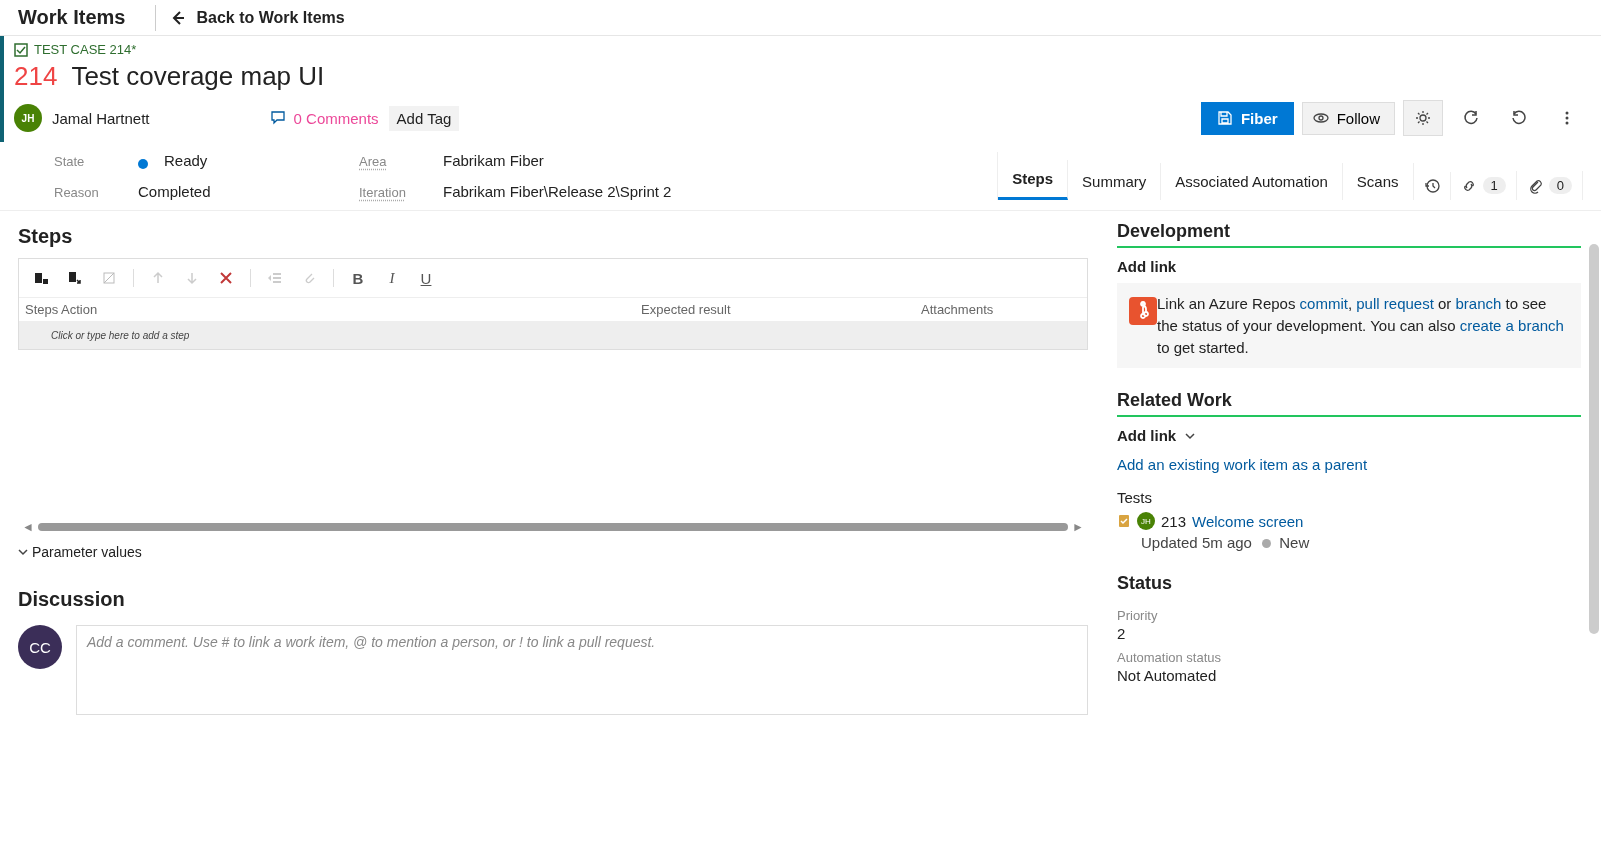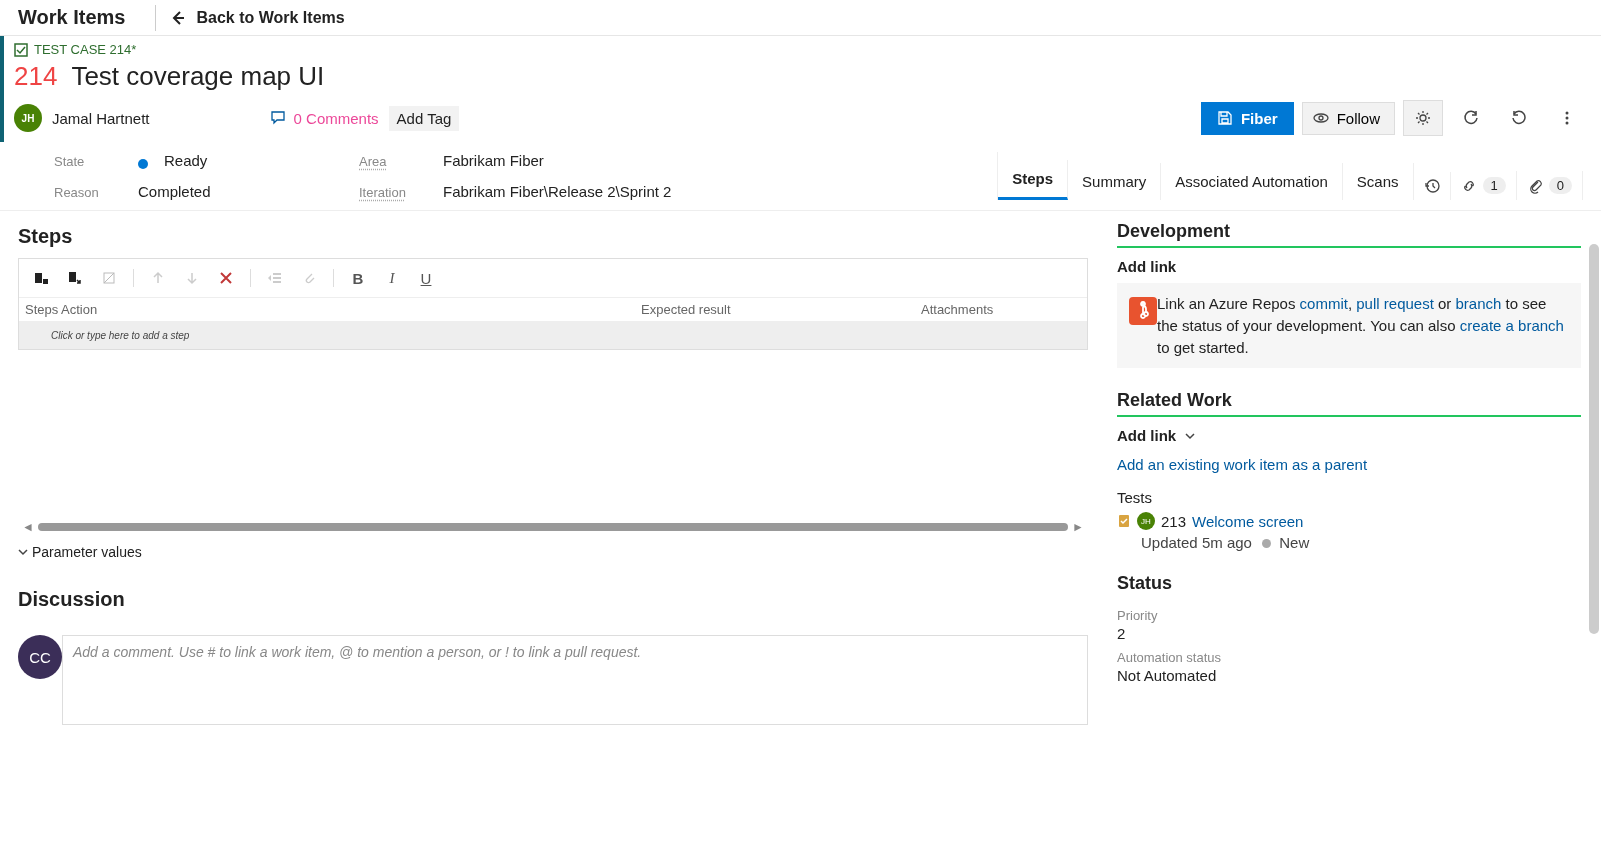--- a/index.html
+++ b/index.html
@@ -70,21 +70,21 @@
 .step-placeholder { background: #eee; padding: 8px 32px; font-style: italic; color: #444; font-size: 10px; cursor: text; }
 
 .scroll-fake { margin-top: 170px; display: flex; align-items: center; }
 .scroll-arrow { color: #888; font-size: 12px; padding: 0 4px; cursor: pointer; }
 .scroll-track { flex: 1; height: 8px; background: #999; border-radius: 4px; }
 
 .param-toggle { margin-top: 10px; font-size: 14px; display: flex; align-items: center; gap: 4px; cursor: pointer; }
 
 
 .discussion { margin-top: 28px; }
-.disc-row { display: flex; margin-top: 24px;}
+.disc-row { display: flex; gap: 14px; margin-top: 14px;}
 .disc-avatar { width: 44px; height: 44px; border-radius: 50%; background: #3B2E58; color: #fff; display: flex; align-items: center; justify-content: center; font-size: 15px; }
 .disc-input { flex: 1; border: 1px solid #ddd; min-height: 90px; padding: 8px 10px; font-style: italic; color: #888; cursor: text;}
 
 
 .r-section { margin-bottom: 22px; }
 .r-section h3 { font-size: 18px; font-weight: 700; margin-bottom: 10px; padding-bottom: 4px; border-bottom: 2px solid #22c55e;}
 .add-link-plain { font-weight: 600; font-size: 15px; margin-bottom: 8px; display: block; }
 .dev-box { background: #f6f6f6; display: flex; padding: 10px 12px; font-size: 15px; line-height: 1.45; }
 .dev-box .git-ic { width: 28px; height: 28px; flex-shrink: 0; margin-top: 4px;}
 .dev-box a { color: #005A9E; }

